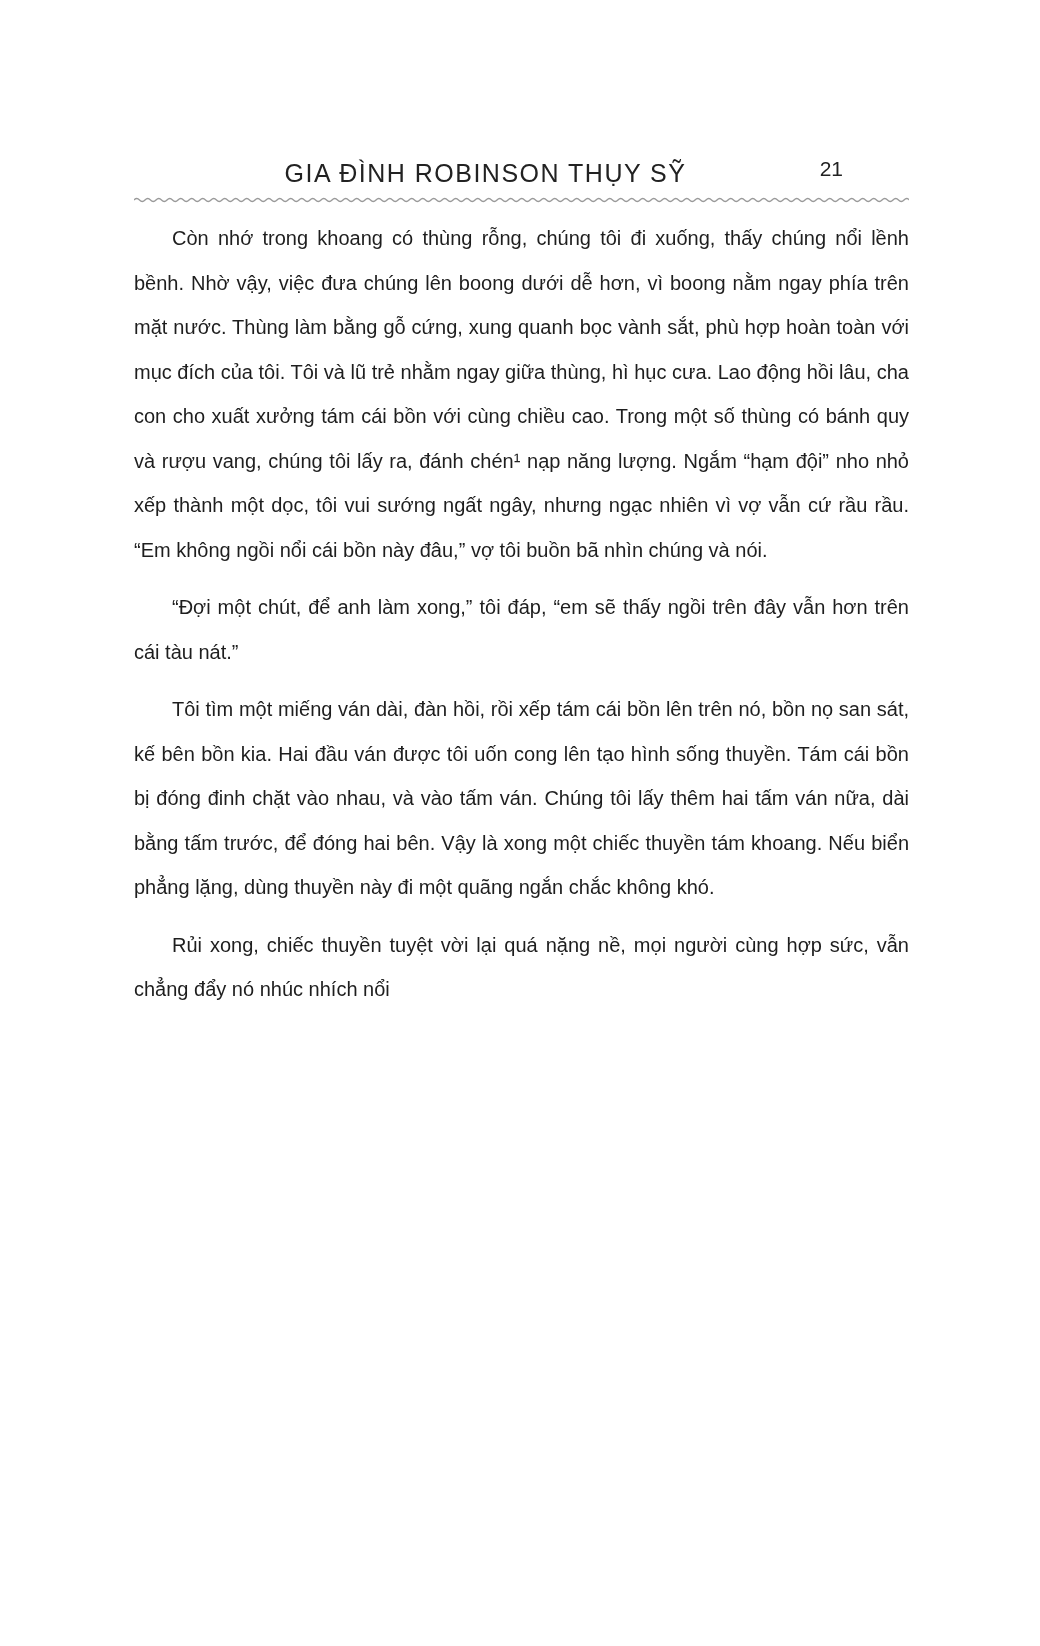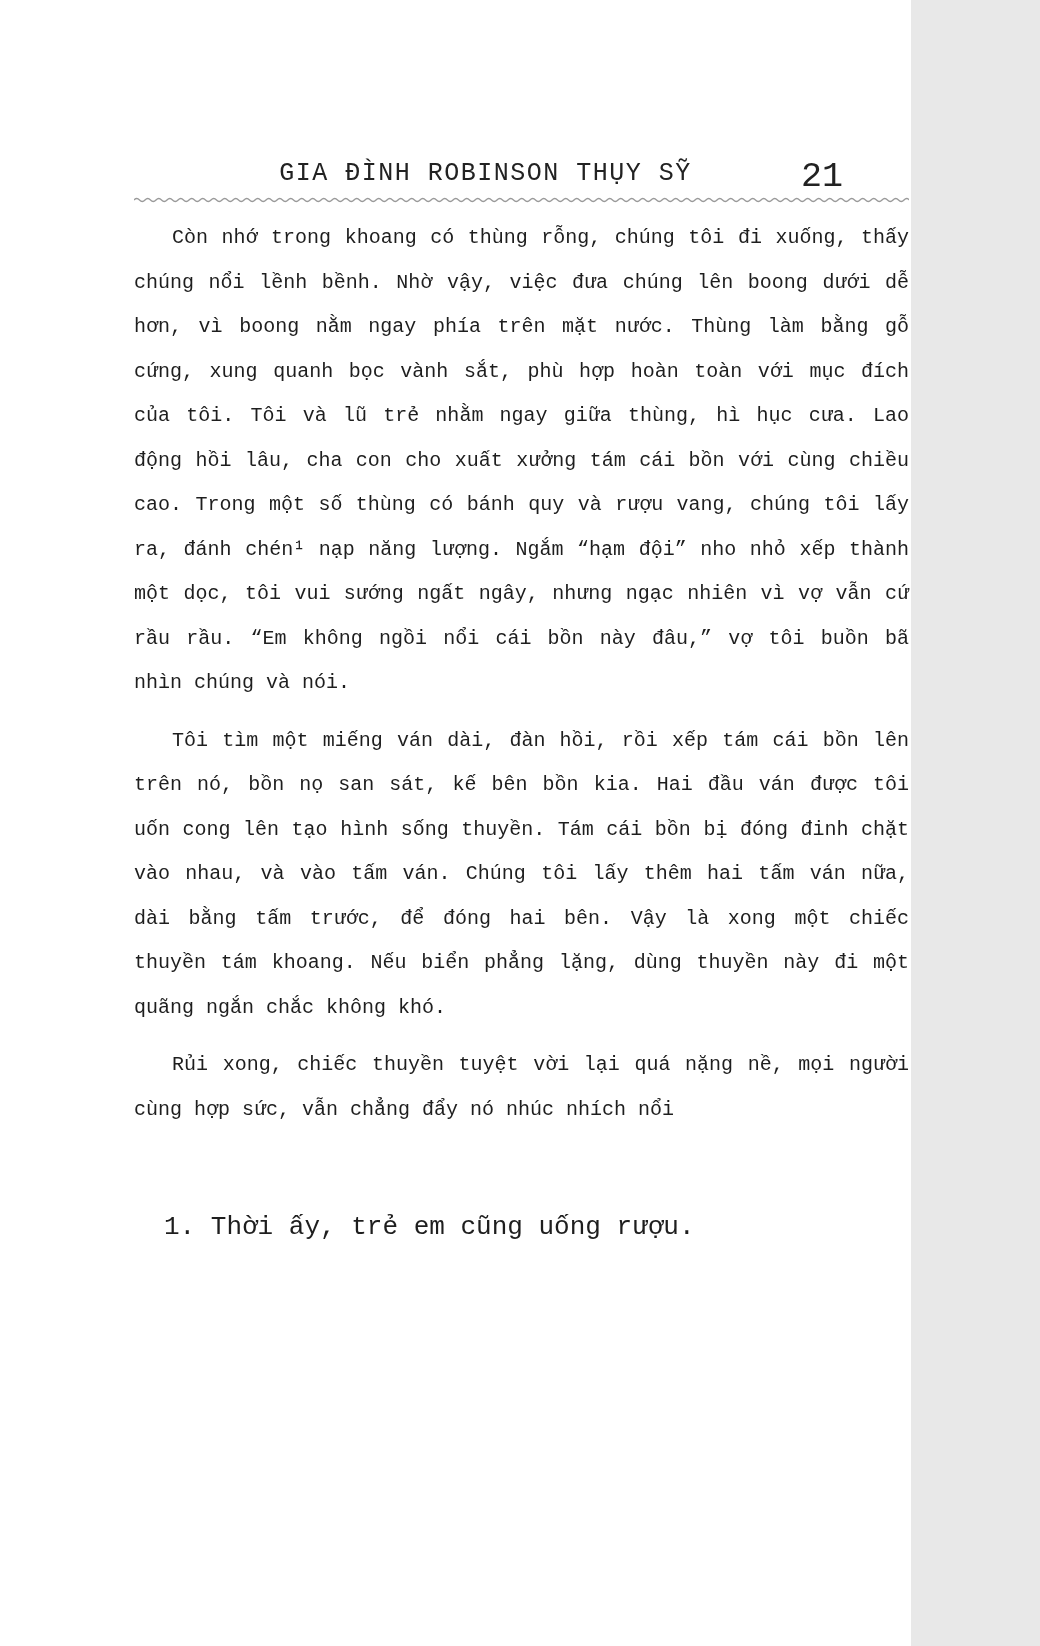--- a/index.html
+++ b/index.html
@@ -2,25 +2,25 @@
 <html lang="vi" style="--bg: #ffffff; --text: #1e1e1e;"><head>
 <meta charset="utf-8">
 <style>
   html, body {
     margin: 0;
     padding: 0;
     background: #e8e8e8;
   }
   .page {
     position: relative;
-    width: 911px;
+    width: 1040px;
     height: 1646px;
     background: var(--bg, #ffffff);
     color: var(--text, #1e1e1e);
-    font-family: Liberation Mono, monospace;
+    font-family: Liberation Sans, sans-serif;
     overflow: hidden;
   }
   .column {
     position: absolute;
     left: 134px;
     top: 157px;
     width: 775px;
   }
   .running-head {
     position: relative;
@@ -34,21 +34,21 @@
     margin-left: -36px;
     font-size: 25px;
     letter-spacing: 1.5px;
     white-space: nowrap;
     color: #222222;
   }
   .page-number {
     position: absolute;
     right: 66px;
     top: 0;
-    font-size: 35px;
+    font-size: 21px;
     color: #222222;
   }
   .wavy {
     display: block;
     margin-top: 1px;
   }
   .body-text {
     margin-top: 13px;
     font-size: 20px;
     line-height: 44.5px;
@@ -80,20 +80,20 @@
       <span class="running-title">GIA ĐÌNH ROBINSON THỤY SỸ</span>
       <span class="page-number">21</span>
     </div>
 
     <svg class="wavy" width="775" height="7" viewBox="0 0 775 7" aria-hidden="true">
       <path fill="none" stroke="#9a9a9a" stroke-width="1.3" d="M0 4q2.75 -3 5.5 0q2.75 3 5.5 0q2.75 -3 5.5 0q2.75 3 5.5 0q2.75 -3 5.5 0q2.75 3 5.5 0q2.75 -3 5.5 0q2.75 3 5.5 0q2.75 -3 5.5 0q2.75 3 5.5 0q2.75 -3 5.5 0q2.75 3 5.5 0q2.75 -3 5.5 0q2.75 3 5.5 0q2.75 -3 5.5 0q2.75 3 5.5 0q2.75 -3 5.5 0q2.75 3 5.5 0q2.75 -3 5.5 0q2.75 3 5.5 0q2.75 -3 5.5 0q2.75 3 5.5 0q2.75 -3 5.5 0q2.75 3 5.5 0q2.75 -3 5.5 0q2.75 3 5.5 0q2.75 -3 5.5 0q2.75 3 5.5 0q2.75 -3 5.5 0q2.75 3 5.5 0q2.75 -3 5.5 0q2.75 3 5.5 0q2.75 -3 5.5 0q2.75 3 5.5 0q2.75 -3 5.5 0q2.75 3 5.5 0q2.75 -3 5.5 0q2.75 3 5.5 0q2.75 -3 5.5 0q2.75 3 5.5 0q2.75 -3 5.5 0q2.75 3 5.5 0q2.75 -3 5.5 0q2.75 3 5.5 0q2.75 -3 5.5 0q2.75 3 5.5 0q2.75 -3 5.5 0q2.75 3 5.5 0q2.75 -3 5.5 0q2.75 3 5.5 0q2.75 -3 5.5 0q2.75 3 5.5 0q2.75 -3 5.5 0q2.75 3 5.5 0q2.75 -3 5.5 0q2.75 3 5.5 0q2.75 -3 5.5 0q2.75 3 5.5 0q2.75 -3 5.5 0q2.75 3 5.5 0q2.75 -3 5.5 0q2.75 3 5.5 0q2.75 -3 5.5 0q2.75 3 5.5 0q2.75 -3 5.5 0q2.75 3 5.5 0q2.75 -3 5.5 0q2.75 3 5.5 0q2.75 -3 5.5 0q2.75 3 5.5 0q2.75 -3 5.5 0q2.75 3 5.5 0q2.75 -3 5.5 0q2.75 3 5.5 0q2.75 -3 5.5 0q2.75 3 5.5 0q2.75 -3 5.5 0q2.75 3 5.5 0q2.75 -3 5.5 0q2.75 3 5.5 0q2.75 -3 5.5 0q2.75 3 5.5 0q2.75 -3 5.5 0q2.75 3 5.5 0q2.75 -3 5.5 0q2.75 3 5.5 0q2.75 -3 5.5 0q2.75 3 5.5 0q2.75 -3 5.5 0q2.75 3 5.5 0q2.75 -3 5.5 0q2.75 3 5.5 0q2.75 -3 5.5 0q2.75 3 5.5 0q2.75 -3 5.5 0q2.75 3 5.5 0q2.75 -3 5.5 0q2.75 3 5.5 0q2.75 -3 5.5 0q2.75 3 5.5 0q2.75 -3 5.5 0q2.75 3 5.5 0q2.75 -3 5.5 0q2.75 3 5.5 0q2.75 -3 5.5 0q2.75 3 5.5 0q2.75 -3 5.5 0q2.75 3 5.5 0q2.75 -3 5.5 0q2.75 3 5.5 0q2.75 -3 5.5 0q2.75 3 5.5 0q2.75 -3 5.5 0q2.75 3 5.5 0q2.75 -3 5.5 0q2.75 3 5.5 0q2.75 -3 5.5 0q2.75 3 5.5 0q2.75 -3 5.5 0q2.75 3 5.5 0q2.75 -3 5.5 0q2.75 3 5.5 0q2.75 -3 5.5 0q2.75 3 5.5 0q2.75 -3 5.5 0q2.75 3 5.5 0q2.75 -3 5.5 0q2.75 3 5.5 0q2.75 -3 5.5 0q2.75 3 5.5 0q2.75 -3 5.5 0q2.75 3 5.5 0q2.75 -3 5.5 0q2.75 3 5.5 0q2.75 -3 5.5 0q2.75 3 5.5 0q2.75 -3 5.5 0q2.75 3 5.5 0q2.75 -3 5.5 0q2.75 3 5.5 0q2.75 -3 5.5 0q2.75 3 5.5 0"></path>
     </svg>
 
     <div class="body-text">
       <p>Còn nhớ trong khoang có thùng rỗng, chúng tôi đi xuống, thấy chúng nổi lềnh bềnh. Nhờ vậy, việc đưa chúng lên boong dưới dễ hơn, vì boong nằm ngay phía trên mặt nước. Thùng làm bằng gỗ cứng, xung quanh bọc vành sắt, phù hợp hoàn toàn với mục đích của tôi. Tôi và lũ trẻ nhằm ngay giữa thùng, hì hục cưa. Lao động hồi lâu, cha con cho xuất xưởng tám cái bồn với cùng chiều cao. Trong một số thùng có bánh quy và rượu vang, chúng tôi lấy ra, đánh chén¹ nạp năng lượng. Ngắm “hạm đội” nho nhỏ xếp thành một dọc, tôi vui sướng ngất ngây, nhưng ngạc nhiên vì vợ vẫn cứ rầu rầu. “Em không ngồi nổi cái bồn này đâu,” vợ tôi buồn bã nhìn chúng và nói.</p>
+      <p>“Đợi một chút, để anh làm xong,” tôi đáp, “em sẽ thấy ngồi trên đây vẫn hơn trên cái tàu nát.”</p>
       <p>Tôi tìm một miếng ván dài, đàn hồi, rồi xếp tám cái bồn lên trên nó, bồn nọ san sát, kế bên bồn kia. Hai đầu ván được tôi uốn cong lên tạo hình sống thuyền. Tám cái bồn bị đóng đinh chặt vào nhau, và vào tấm ván. Chúng tôi lấy thêm hai tấm ván nữa, dài bằng tấm trước, để đóng hai bên. Vậy là xong một chiếc thuyền tám khoang. Nếu biển phẳng lặng, dùng thuyền này đi một quãng ngắn chắc không khó.</p>
       <p>Rủi xong, chiếc thuyền tuyệt vời lại quá nặng nề, mọi người cùng hợp sức, vẫn chẳng đẩy nó nhúc nhích nổi</p>
     </div>
 
-    <div class="footnote">1. Thời ấy, trẻ em cũng uống rượu.</div>
 
   </div>
 </div>
 
 </body></html>

